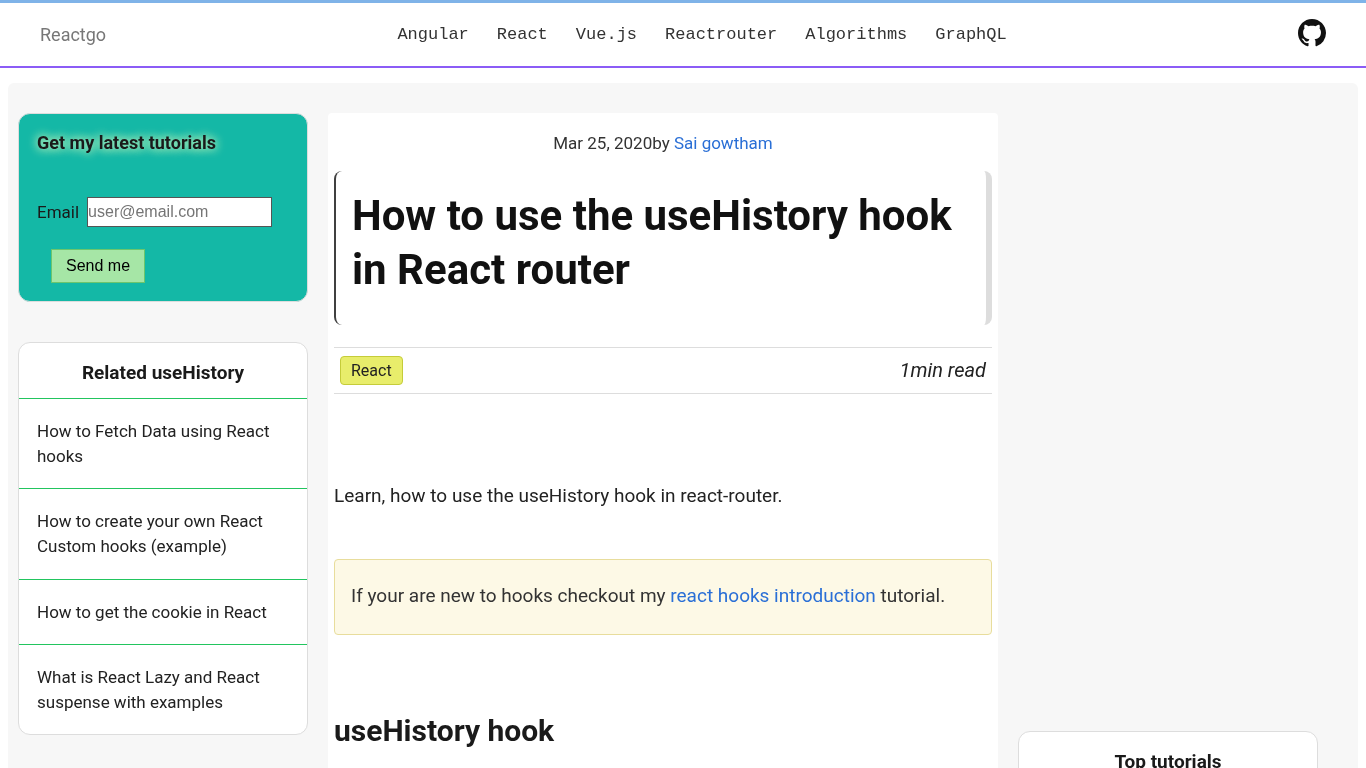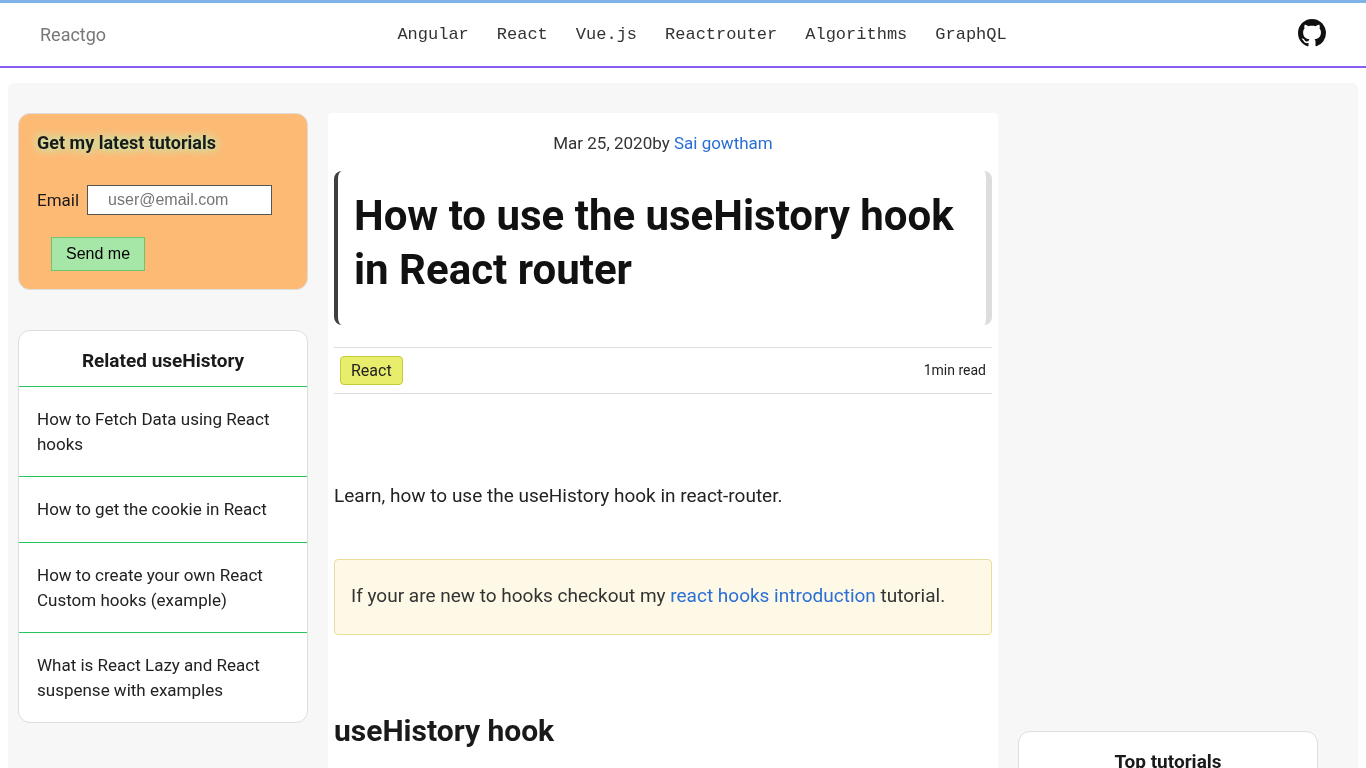--- a/index.html
+++ b/index.html
@@ -5,39 +5,39 @@
 * { margin: 0; padding: 0; box-sizing: border-box; }
 body { font-family: -apple-system, BlinkMacSystemFont, 'Segoe UI', Roboto, sans-serif; background: #fff; color: #1a1a1a; }
 .top-border { height: 3px; background: #7fb3e8; }
 .header { display: flex; align-items: center; padding: 0 40px; height: 65px; border-bottom: 2px solid #8b5cf6; }
 .logo { color: #777; font-size: 18px; font-weight: 400; }
 .nav { display: flex; gap: 28px; margin-left: auto; margin-right: auto; font-family: Liberation Mono, monospace; }
 .nav a { color: #333; text-decoration: none; font-size: 17px; }
 .github-icon { width: 28px; height: 28px; }
 .page-wrap { background: #f7f7f7; margin: 15px 8px; border-radius: 6px; padding: 30px 10px; display: flex; gap: 20px; align-items: flex-start; min-height: 680px; }
 .left-col { width: 290px; flex-shrink: 0; }
-.email-box { background: #fdba74; border: 1px solid #ddd; border-radius: 12px; padding: 18px; margin-bottom: 40px; }
+.email-box { background: #14b8a6; border: 1px solid #ddd; border-radius: 12px; padding: 18px; margin-bottom: 40px; }
 .email-title { font-weight: 700; font-size: 18px; color: #1a1a1a; text-shadow: 0 0 12px #b4f0b4, 0 0 8px #c4f5c4; }
-.email-row { margin-top: 32px; display: flex; align-items: center; gap: 8px; }
+.email-row { margin-top: 44px; display: flex; align-items: center; gap: 8px; }
 .email-row label { font-size: 17px; }
-.email-row input { border: 1px solid #555; padding: 5px 20px; font-size: 16px; width: 185px; }
+.email-row input { border: 1px solid #555; padding: 5px 0; font-size: 16px; width: 185px; }
 .send-btn { margin-top: 22px; margin-left: 14px; background: #a6e6a6; border: 1px solid #6cc66c; padding: 7px 14px; font-size: 16px; cursor: pointer; }
 .related-box { background: #fff; border: 1px solid #ddd; border-radius: 12px; overflow: hidden; }
 .related-title { text-align: center; font-weight: 700; font-size: 19px; padding: 18px 10px 14px; }
 .related-item { border-top: 1px solid #22c55e; padding: 20px 18px; font-size: 17px; color: #222; line-height: 1.45; cursor: pointer; }
 .main-col { flex: 1; max-width: 670px; background: #fff; border-radius: 4px; padding: 20px 0 30px; }
 .meta-row { display: flex; justify-content: center; padding: 0 10px 8px; font-size: 17px; }
 .meta-date { color: #333; }
 .meta-author { color: #333; }
 .meta-author a { color: #2a6fd6; text-decoration: none; }
-.title-wrap { margin: 10px 6px 0; border-left: 4px solid #404040; border-right: 6px solid #ddd; border-radius: 8px; padding: 18px 16px 28px; }
+.title-wrap { margin: 10px 6px 0; border-left: 2px solid #404040; border-right: 6px solid #ddd; border-radius: 8px; padding: 18px 16px 28px; }
 .title-wrap h1 { font-size: 42px; font-weight: 700; line-height: 1.28; color: #111; }
 .tag-row { display: flex; justify-content: space-between; align-items: center; border-top: 1px solid #ddd; border-bottom: 1px solid #ddd; margin: 22px 6px 0; padding: 8px 6px; }
 .tag { background: #e8ed6b; border: 1px solid #c5cc3a; border-radius: 4px; padding: 4px 10px; font-size: 16px; color: #222; }
-.read-time { font-size: 14px; color: #222; }
+.read-time { font-size: 20px; color: #222; font-style: italic; }
 .lead { font-size: 19px; margin: 90px 6px 0; color: #222; }
 .callout { background: #fdf9e6; border: 1px solid #e8dd9c; border-radius: 4px; margin: 52px 6px 0; padding: 20px 16px 22px; font-size: 19px; line-height: 1.7; color: #333; }
 .callout a { color: #2a6fd6; text-decoration: none; }
 .section-h2 { font-size: 30px; font-weight: 700; margin: 78px 6px 0; }
 .right-col { width: 300px; flex-shrink: 0; display: flex; flex-direction: column; justify-content: flex-end; align-self: stretch; }
 .top-tut-box { background: #fff; border: 1px solid #ddd; border-radius: 12px 12px 0 0; padding: 18px 10px 4px; text-align: center; }
 .top-tut-title { font-weight: 700; font-size: 19px; }
 </style>
 </head>
 <body>
@@ -69,22 +69,22 @@
       <div class="email-row">
         <label>Email</label>
         <input type="text" placeholder="user@email.com" style="">
       </div>
       <button class="send-btn">Send me</button>
     </div>
 
     <div class="related-box">
       <div class="related-title">Related useHistory</div>
       <div class="related-item">How to Fetch Data using React hooks</div>
+      <div class="related-item">How to create your own React Custom hooks (example)</div>
       <div class="related-item">How to get the cookie in React</div>
-      <div class="related-item">How to create your own React Custom hooks (example)</div>
       <div class="related-item">What is React Lazy and React suspense with examples</div>
     </div>
   </aside>
 
   <main class="main-col">
     <div class="meta-row">
       <span class="meta-date">Mar 25, 2020</span>
       <span class="meta-author">
         <span>by </span><a href="#">Sai gowtham</a>
       </span>

